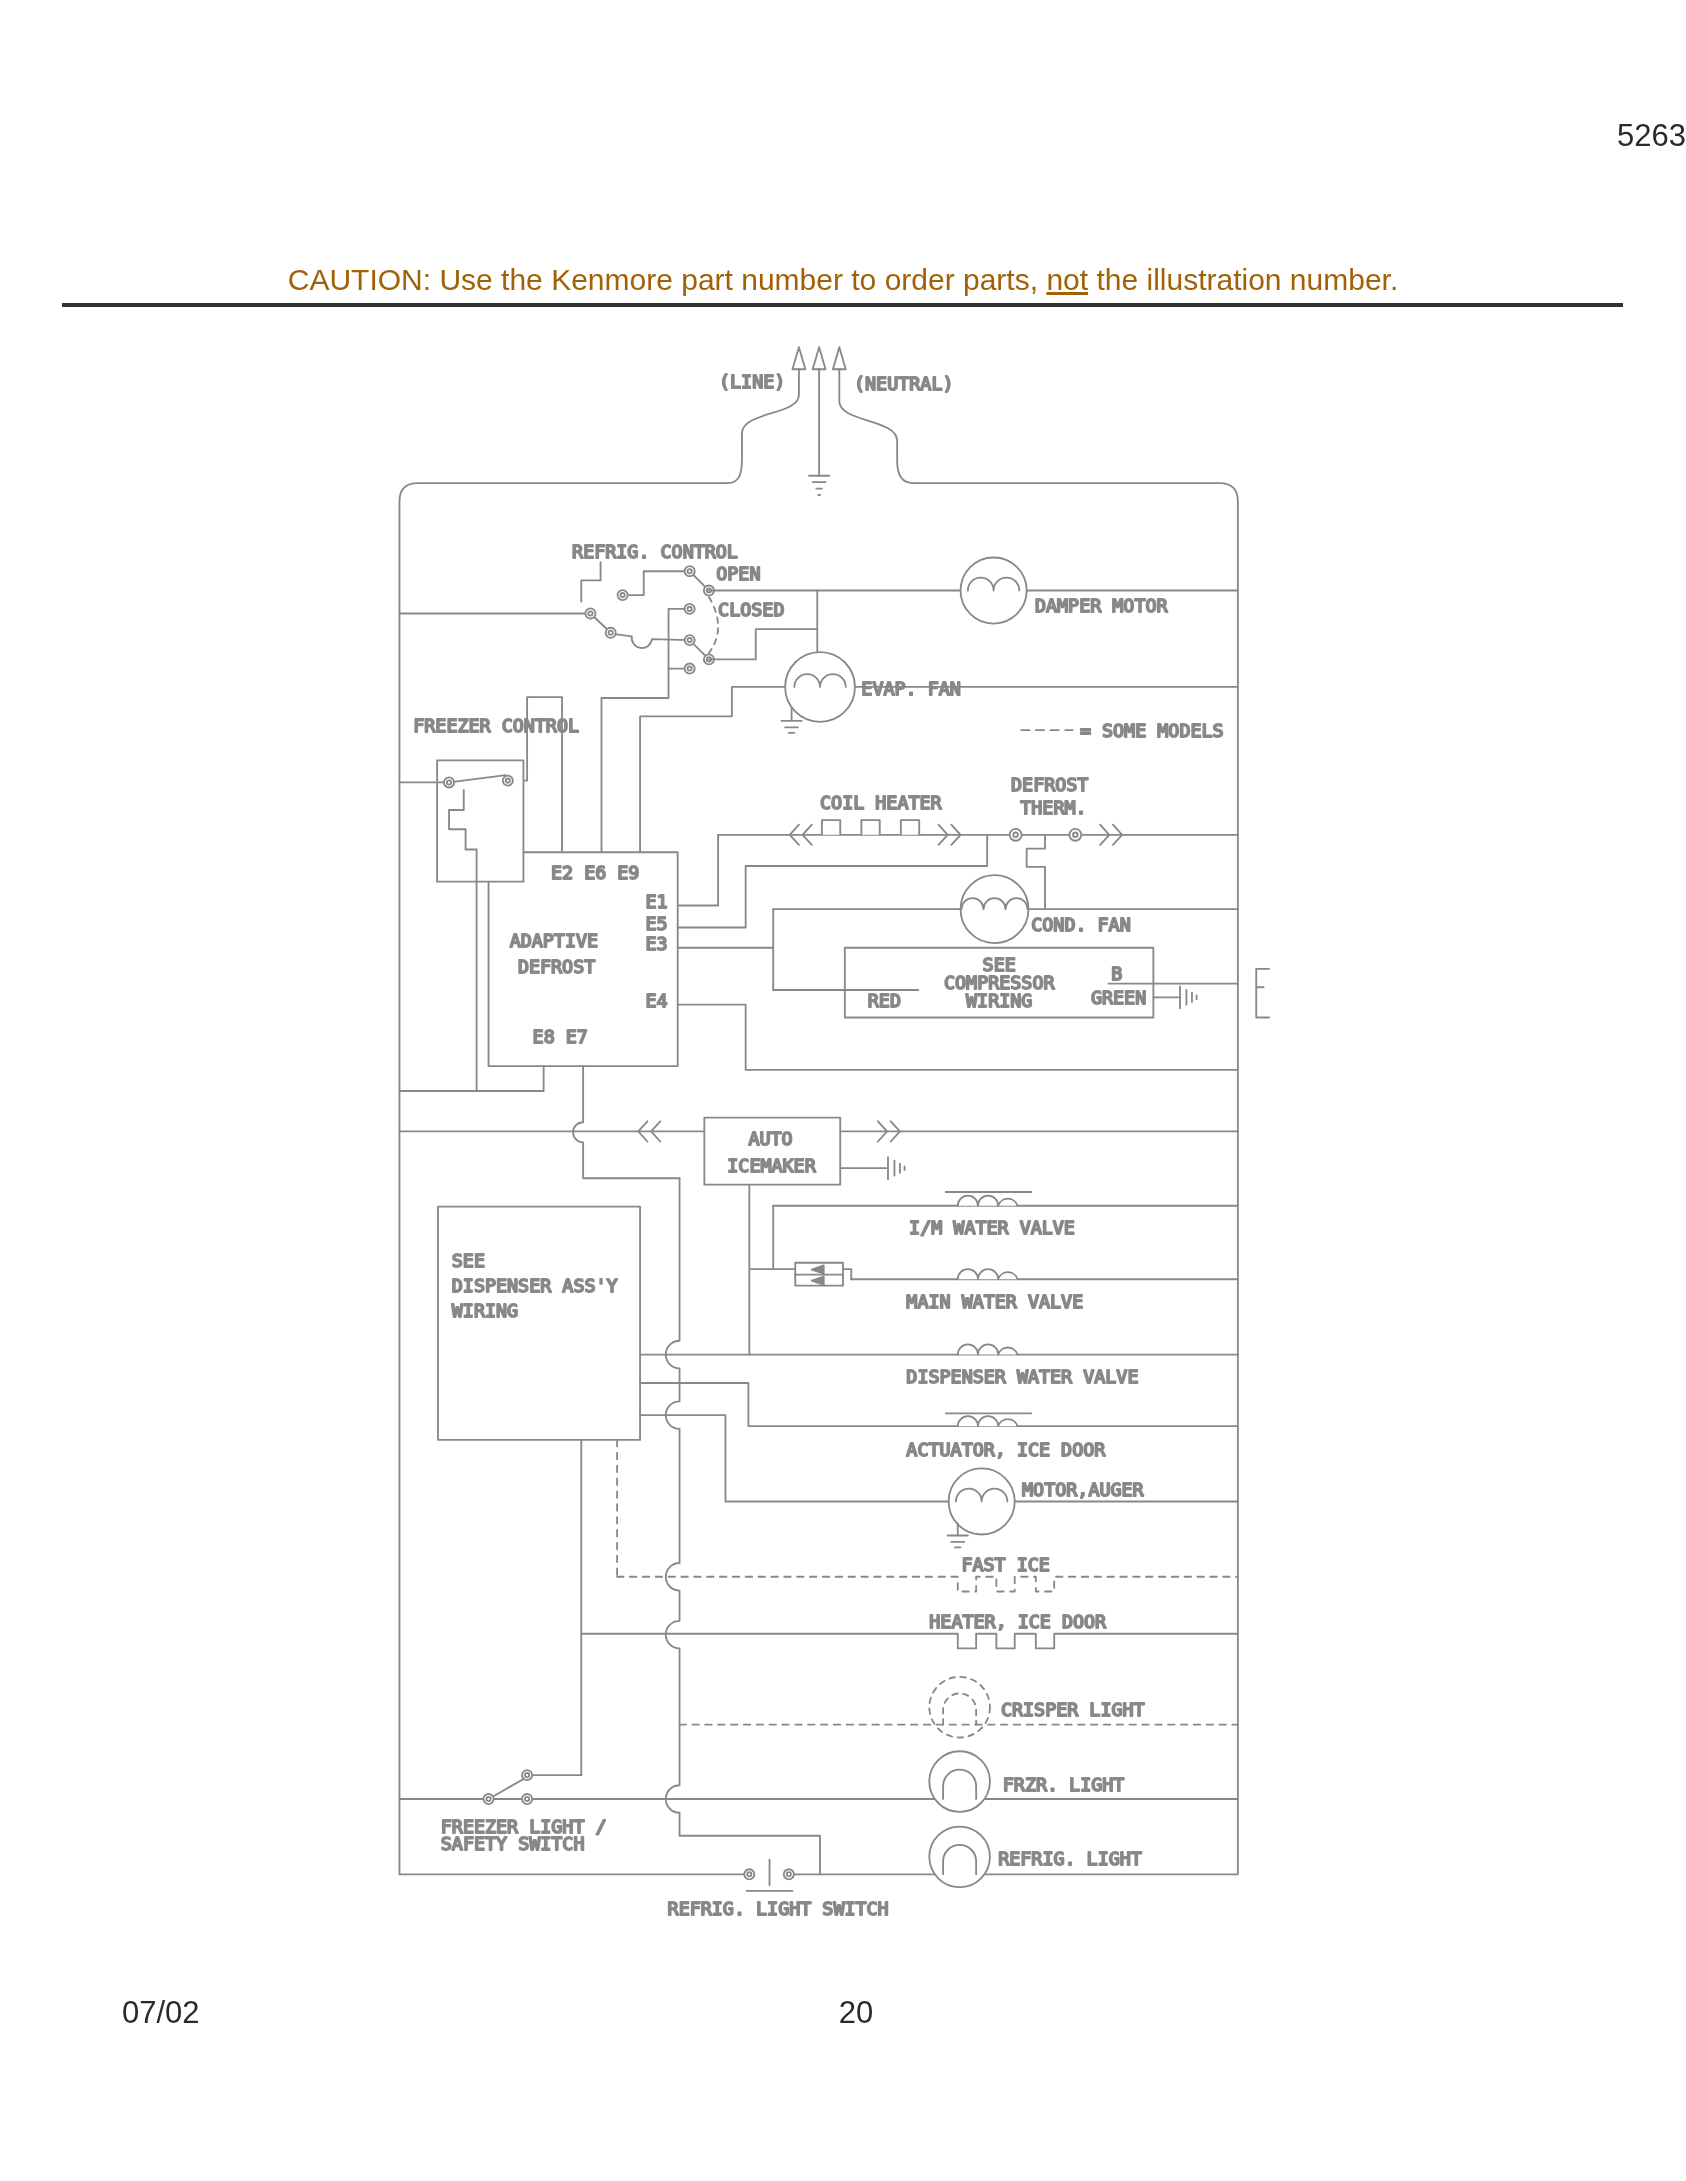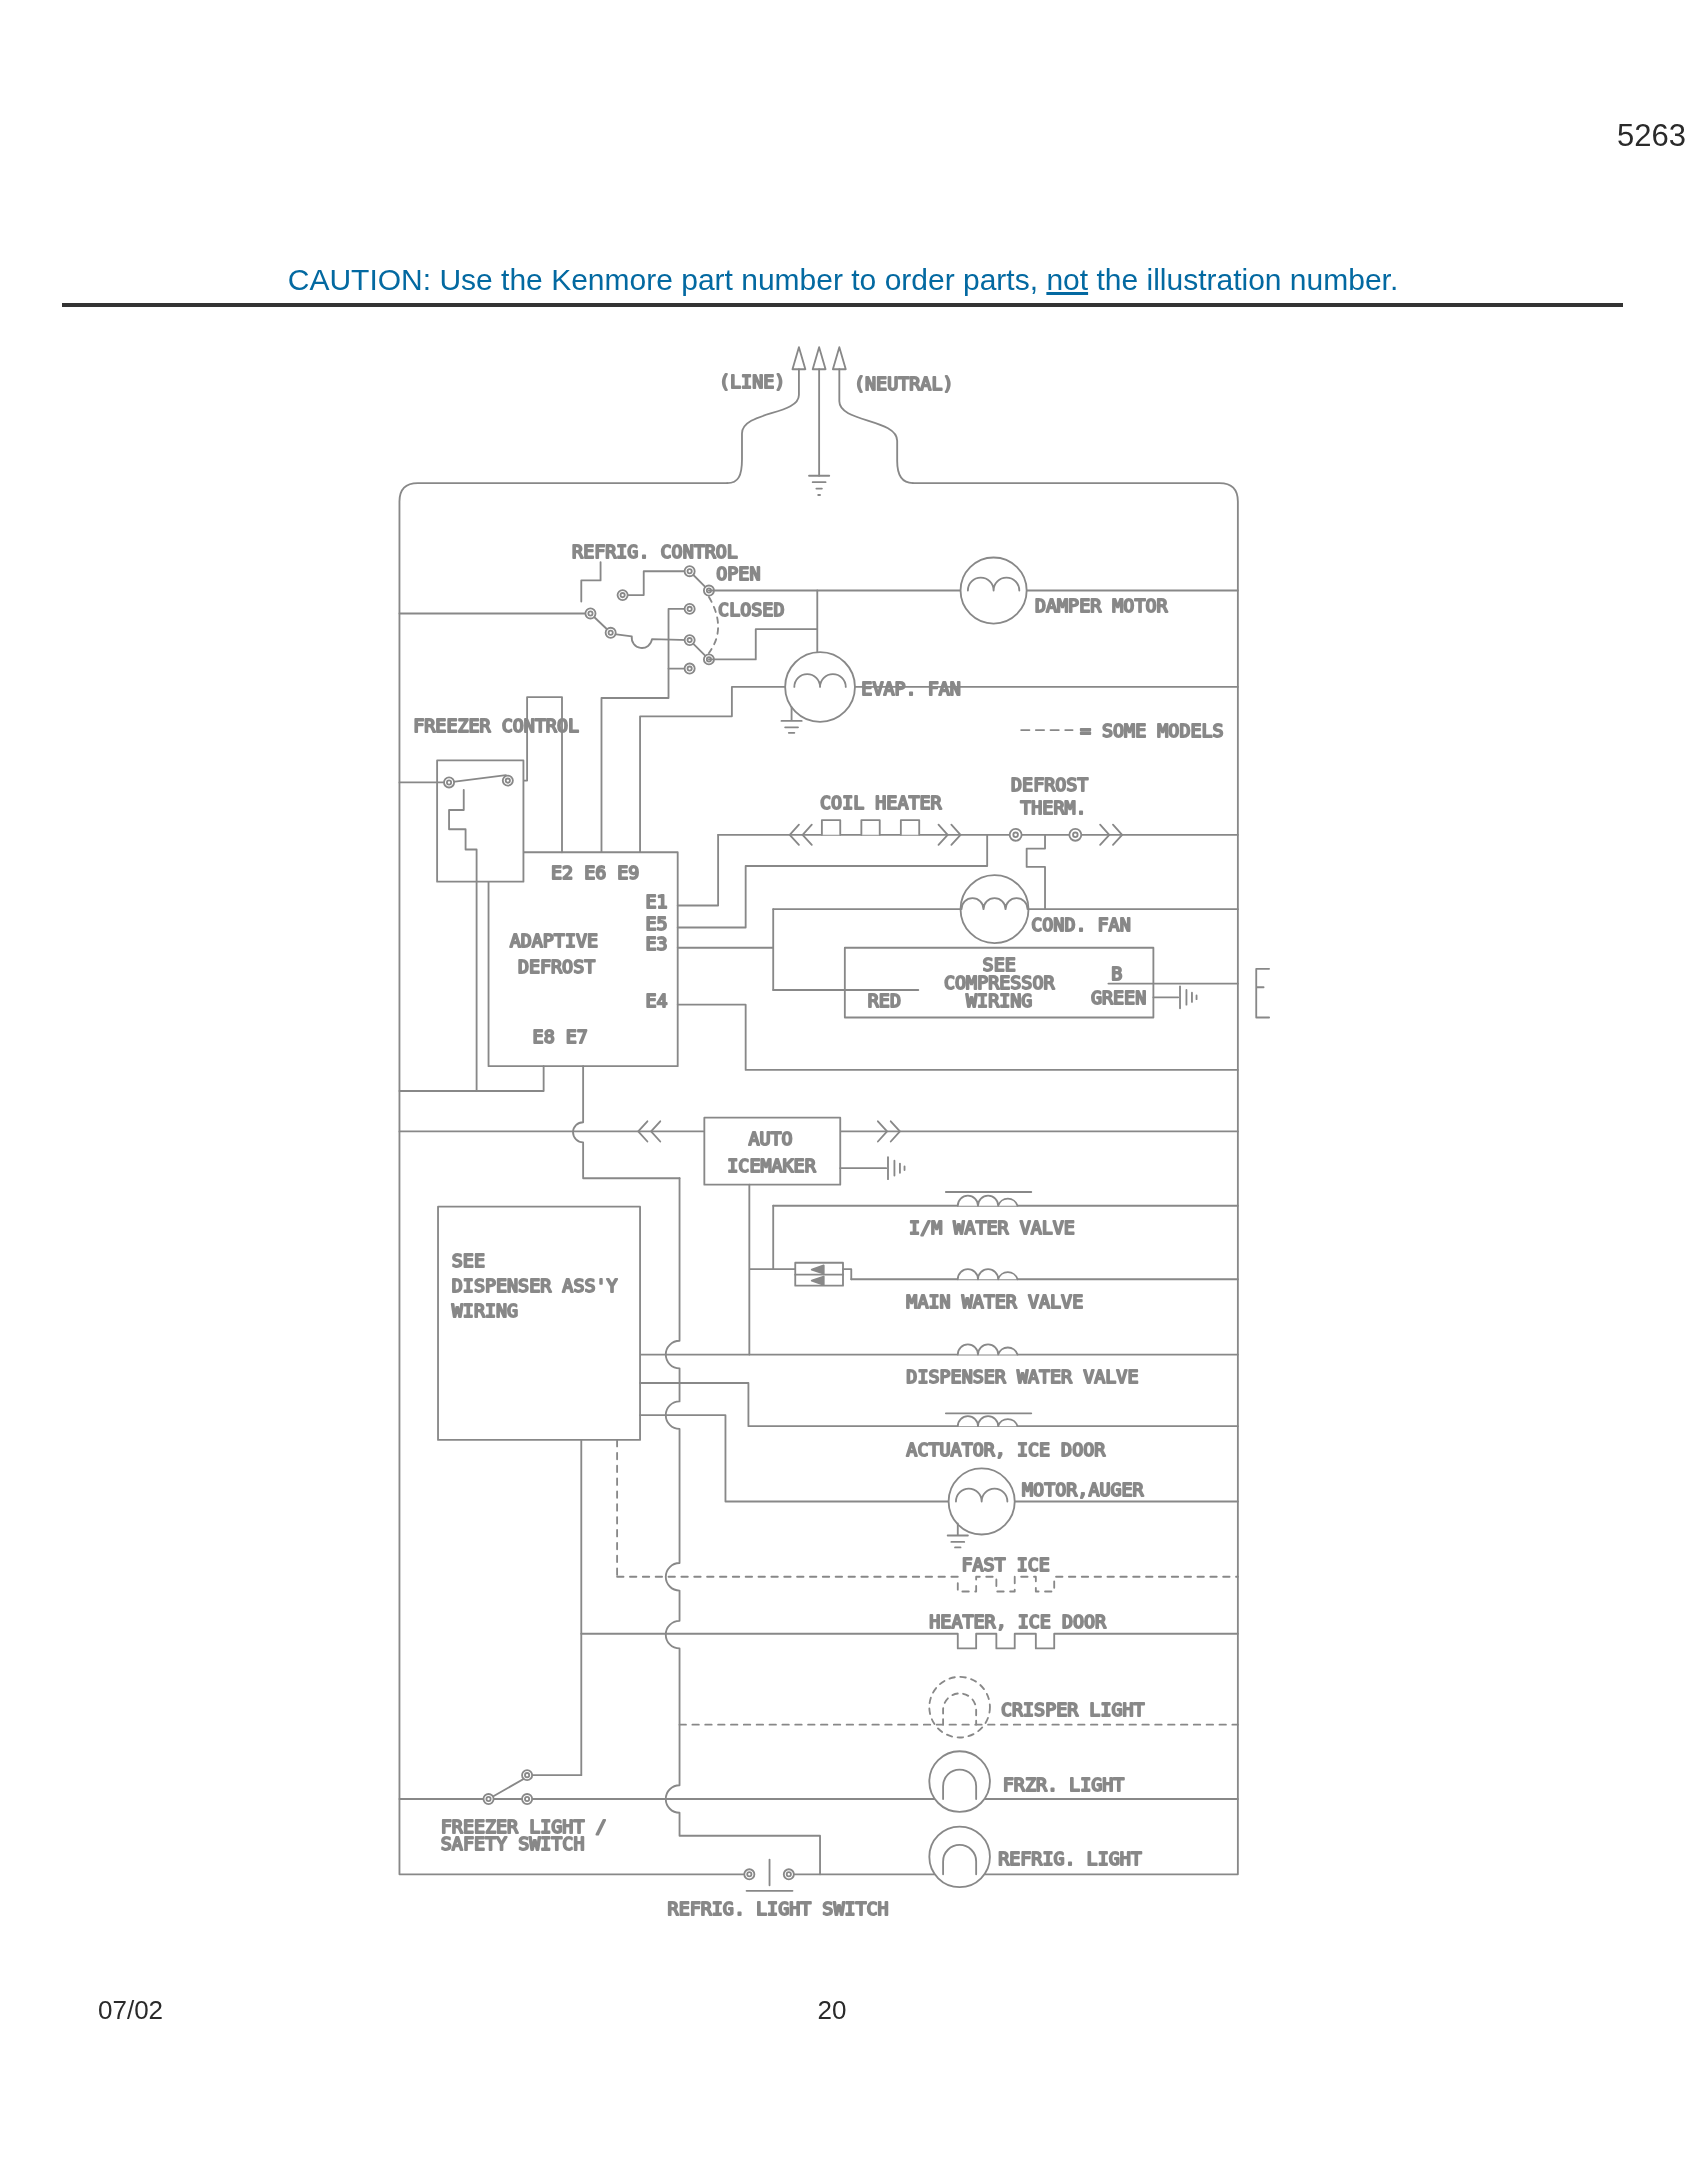--- a/index.html
+++ b/index.html
@@ -1,22 +1,22 @@
 <!DOCTYPE html>
 <html style="font-size:14.7px"><head>
 <meta charset="utf-8">
 <style>
   html,body{margin:0;padding:0;background:#e8e8e8;}
   .page{position:relative;width:1686px;height:2182px;background:#ffffff;margin:0 auto;
         font-family:"Liberation Sans", sans-serif;color:#2a2a2a;overflow:hidden;}
   .hdr{position:absolute;width:100%;text-align:right;font-size:31px;color:#2a2a2a;}
-  .caution{position:absolute;width:100%;text-align:center;font-size:30px;color:#0369a1;}
+  .caution{position:absolute;width:100%;text-align:center;font-size:30px;color:#a16207;}
   .caution u{text-decoration:underline;}
   .rule{position:absolute;left:62px;top:303px;width:1561px;height:3.7px;background:#333;}
-  .foot{position:absolute;font-size:26px;color:#2a2a2a;}
+  .foot{position:absolute;font-size:31px;color:#2a2a2a;margin-left:24px;}
   svg text{font-family:"DejaVu Sans Mono", monospace;font-size:20px;fill:#777;}
 </style>
 </head>
 <body>
 
 <div class="page">
 
   <div class="hdr" style="top:118px">5263</div>
   <div class="caution" style="top:263px"><span>CAUTION: Use the Kenmore part number to order parts, </span><u>not</u><span> the illustration number.</span></div>
   <div class="rule"></div>

